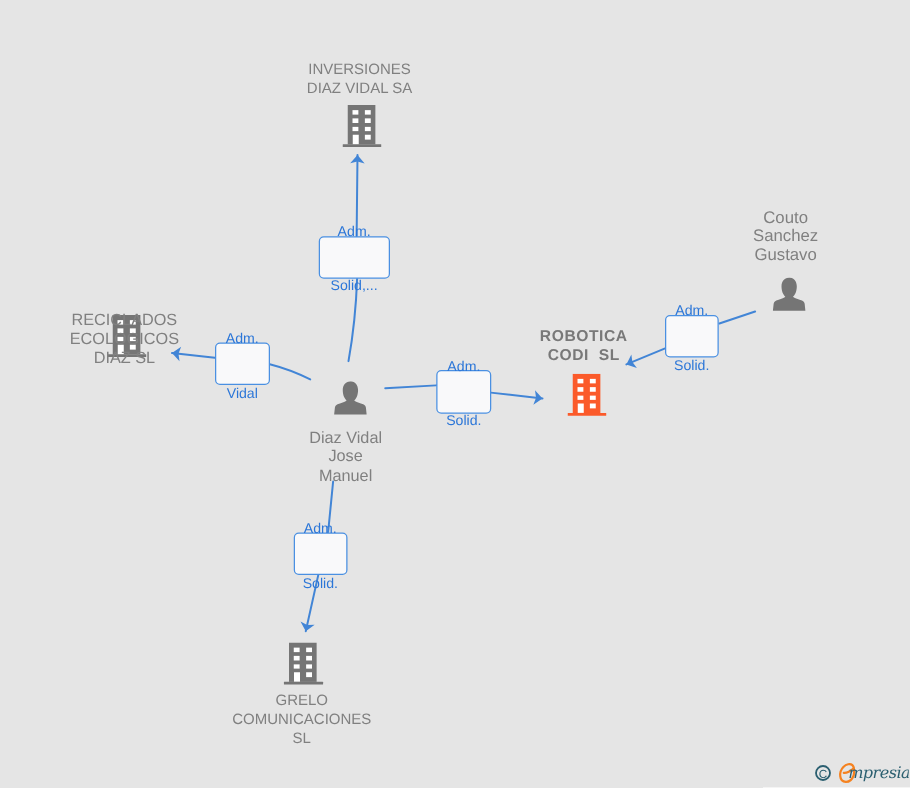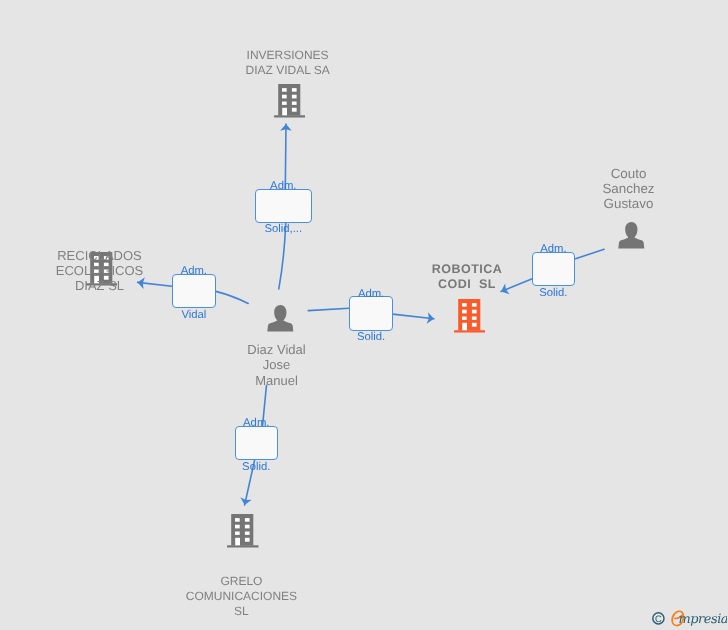--- a/index.html
+++ b/index.html
@@ -79,21 +79,21 @@
     <rect x="0" y="31.3" width="31.5" height="2.3" rx="0.4" fill="#757575"></rect>
     <rect x="8" y="4.1" width="4.7" height="3.6" fill="#fff"></rect>
             <rect x="17.9" y="4.1" width="4.7" height="3.6" fill="#fff"></rect>
     <rect x="8" y="10.7" width="4.7" height="3.7" fill="#fff"></rect>
             <rect x="17.9" y="10.7" width="4.7" height="3.7" fill="#fff"></rect>
     <rect x="8" y="17.5" width="4.7" height="3.4" fill="#fff"></rect>
             <rect x="17.9" y="17.5" width="4.7" height="3.4" fill="#fff"></rect>
     <rect x="8.2" y="23.8" width="4.8" height="7.5" fill="#fff"></rect>
             <rect x="17.9" y="23.8" width="4.7" height="3.9" fill="#fff"></rect>
   </svg></div>
-        <div class="node-title" style="left: 161.4px; top: 552.5px; width: 160px; font-size: 12px; line-height: 15px; margin-top: 21px;">GRELO
+        <div class="node-title" style="left: 161.4px; top: 552.5px; width: 160px; font-size: 12px; line-height: 15px;">GRELO
 COMUNICACIONES
 SL</div>
       </div>
       <div class="node">
         <div class="node-icon" style="left: 453.75px; top: 299.4px;"><svg width="31.5" height="34" viewBox="0 0 31.5 34">
     <rect x="4.2" y="0" width="22.1" height="31.5" fill="#fb5a2a"></rect>
     <rect x="0" y="31.3" width="31.5" height="2.3" rx="0.4" fill="#fb5a2a"></rect>
     <rect x="8" y="4.1" width="4.7" height="3.6" fill="#fff"></rect>
             <rect x="17.9" y="4.1" width="4.7" height="3.6" fill="#fff"></rect>
     <rect x="8" y="10.7" width="4.7" height="3.7" fill="#fff"></rect>

